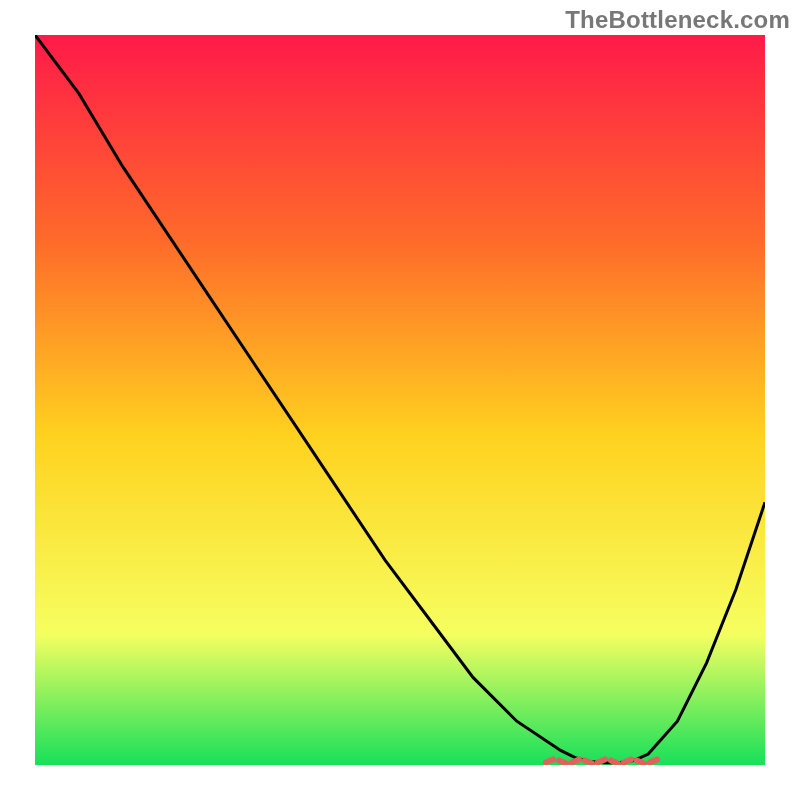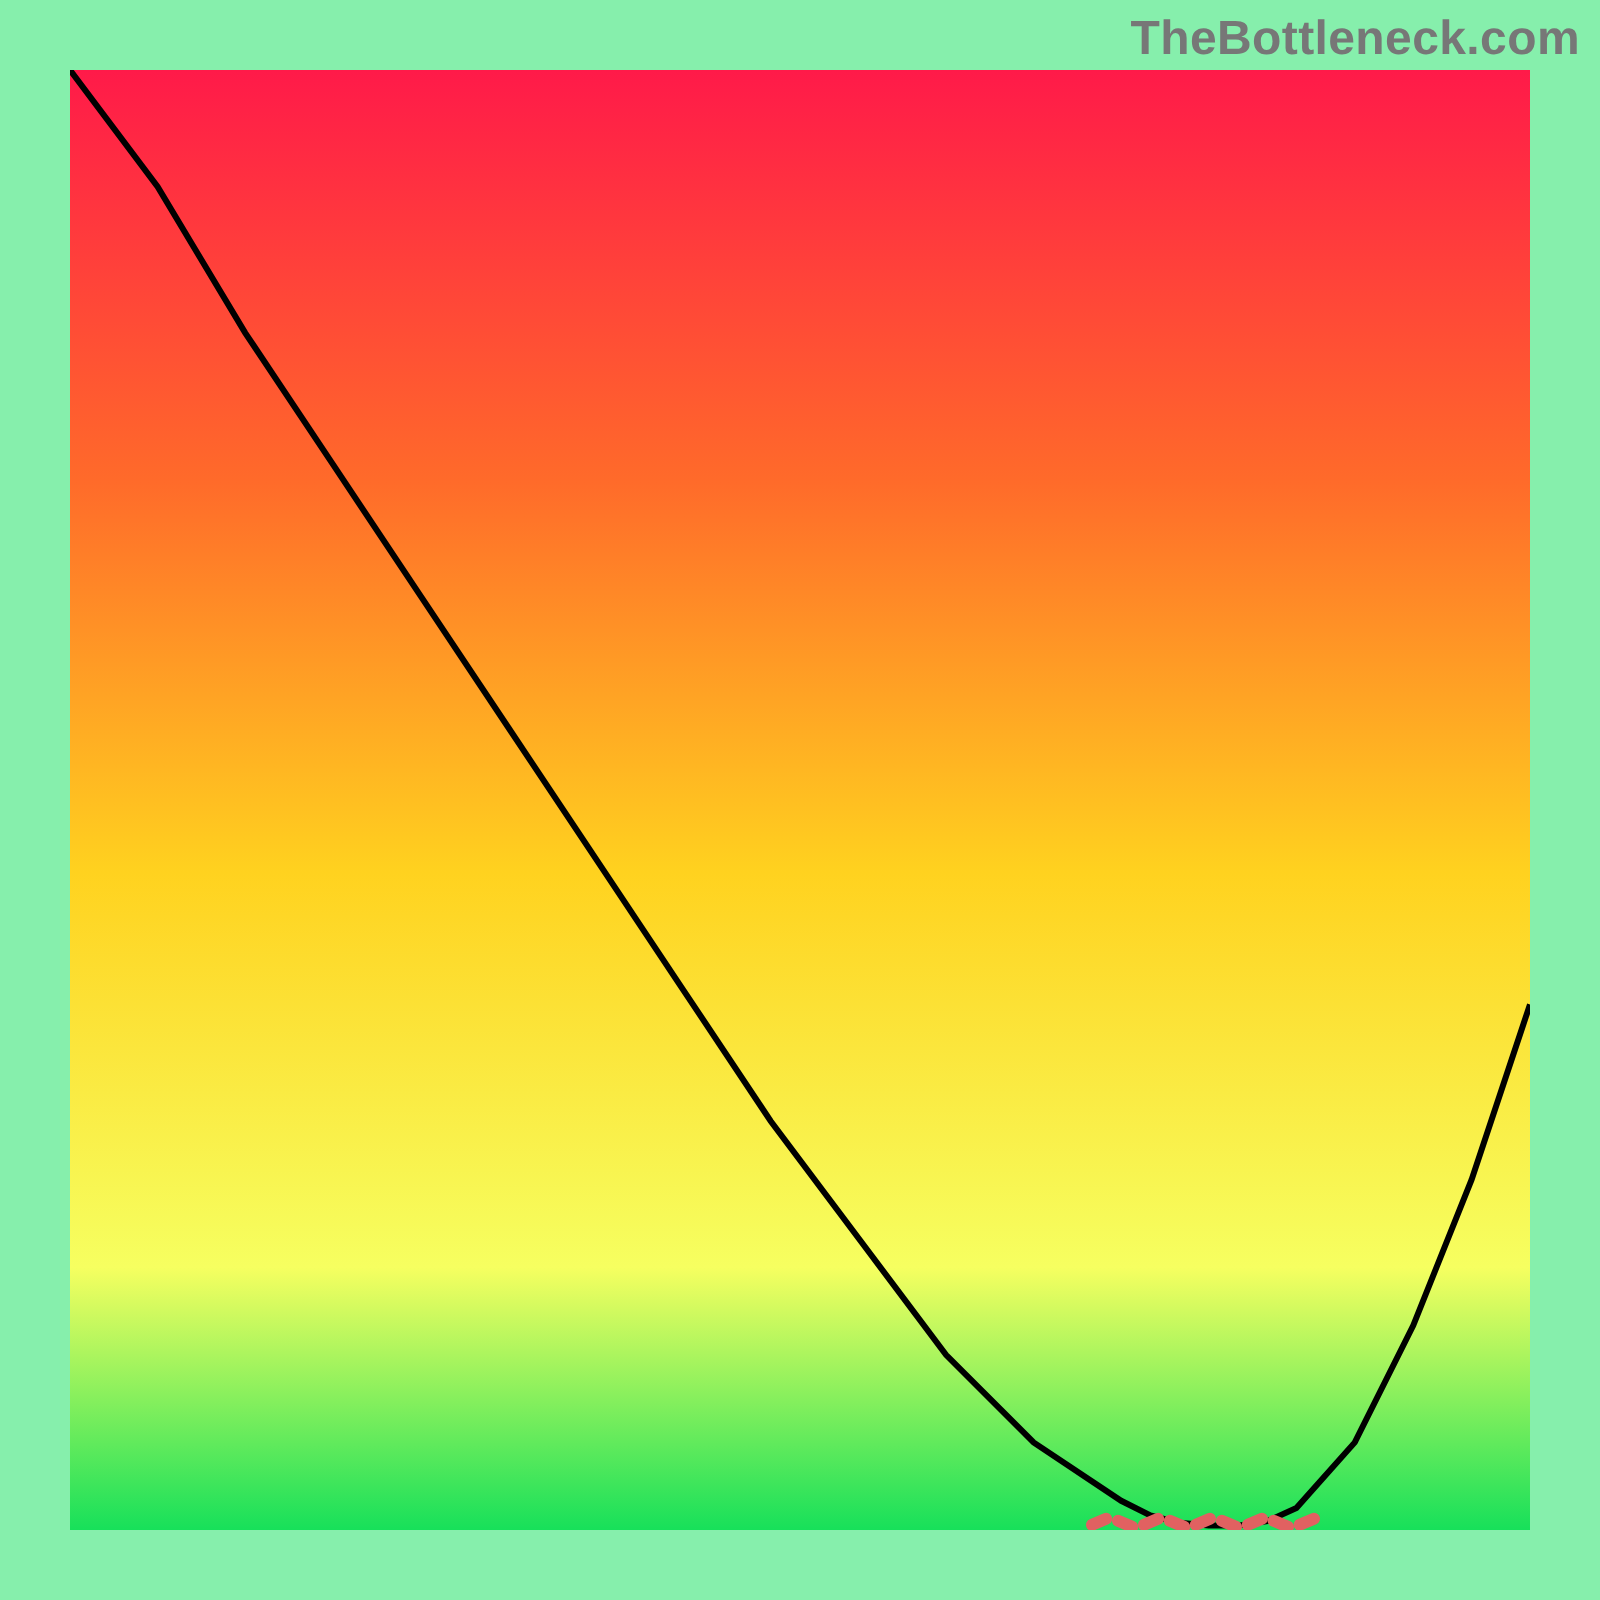--- a/index.html
+++ b/index.html
@@ -10,21 +10,21 @@
     background: #000;
     overflow: hidden;
     font-family: Arial, Helvetica, sans-serif;
   }
   .frame {
     position: absolute;
     left: 0;
     top: 0;
     width: 800px;
     height: 800px;
-    background: #86efac;
+    background: #ffffff;
   }
   .watermark {
     position: absolute;
     right: 10px;
     top: 6px;
     color: #777;
     font-size: 24px;
     font-weight: 600;
     letter-spacing: 0.2px;
     user-select: none;

